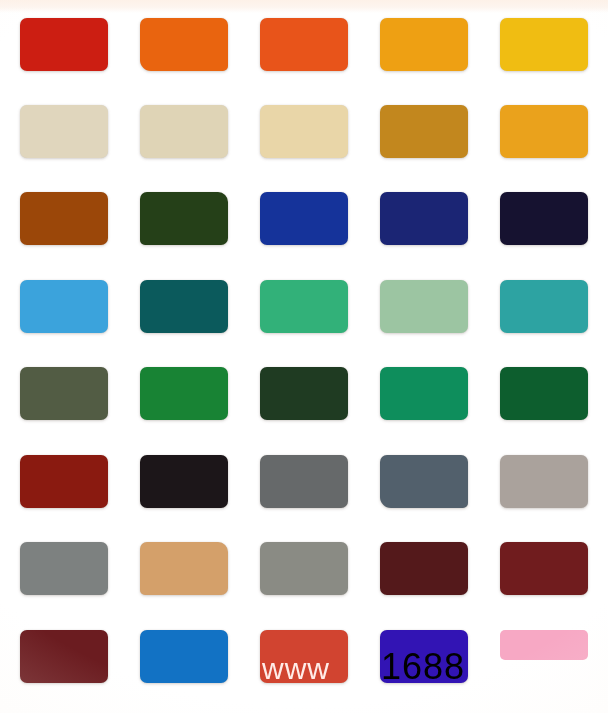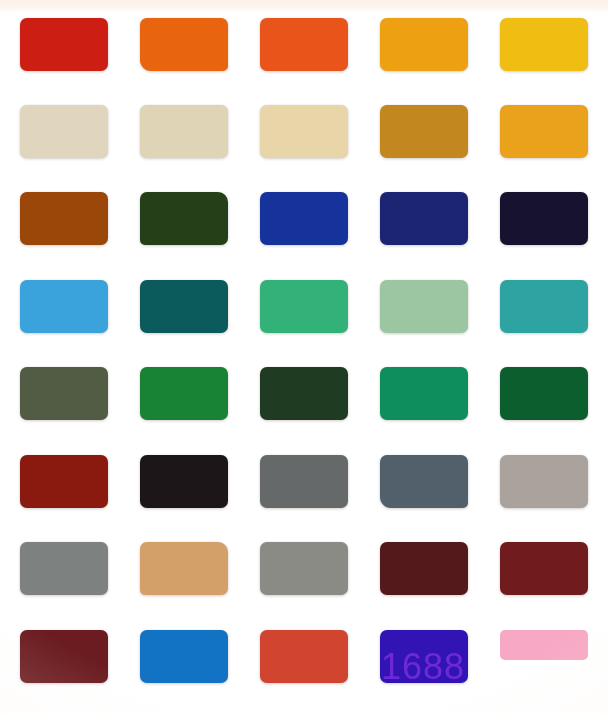--- a/index.html
+++ b/index.html
@@ -125,16 +125,17 @@
       <div class="swatch" style="left: 500px; top: 542px; background-color: rgb(112, 28, 30);"></div>
       <div class="swatch" style="left: 20px; top: 630px; background-color: rgb(107, 28, 32);"></div>
       <div class="swatch" style="left: 140px; top: 630px; background-color: rgb(18, 114, 196);"></div>
       <div class="swatch" style="left: 260px; top: 630px; background-color: rgb(209, 68, 48);"></div>
       <div class="swatch" style="left: 380px; top: 630px; background-color: rgb(50, 20, 180);"></div>
       <div class="swatch short" style="left: 500px; top: 630px; background-color: rgb(247, 168, 196);"></div>
     </div>
 
   <div id="paper-warmth"></div>
 
+  <div class="watermark" id="wm-www" style="color: rgb(255, 236, 232);">www</div>
 
-  <div class="watermark" id="wm-1688" style="color: #6d28d9;">1688</div>
+  <div class="watermark" id="wm-1688" style="color: #000000;">1688</div>
 
 </div>
 
 </body></html>

